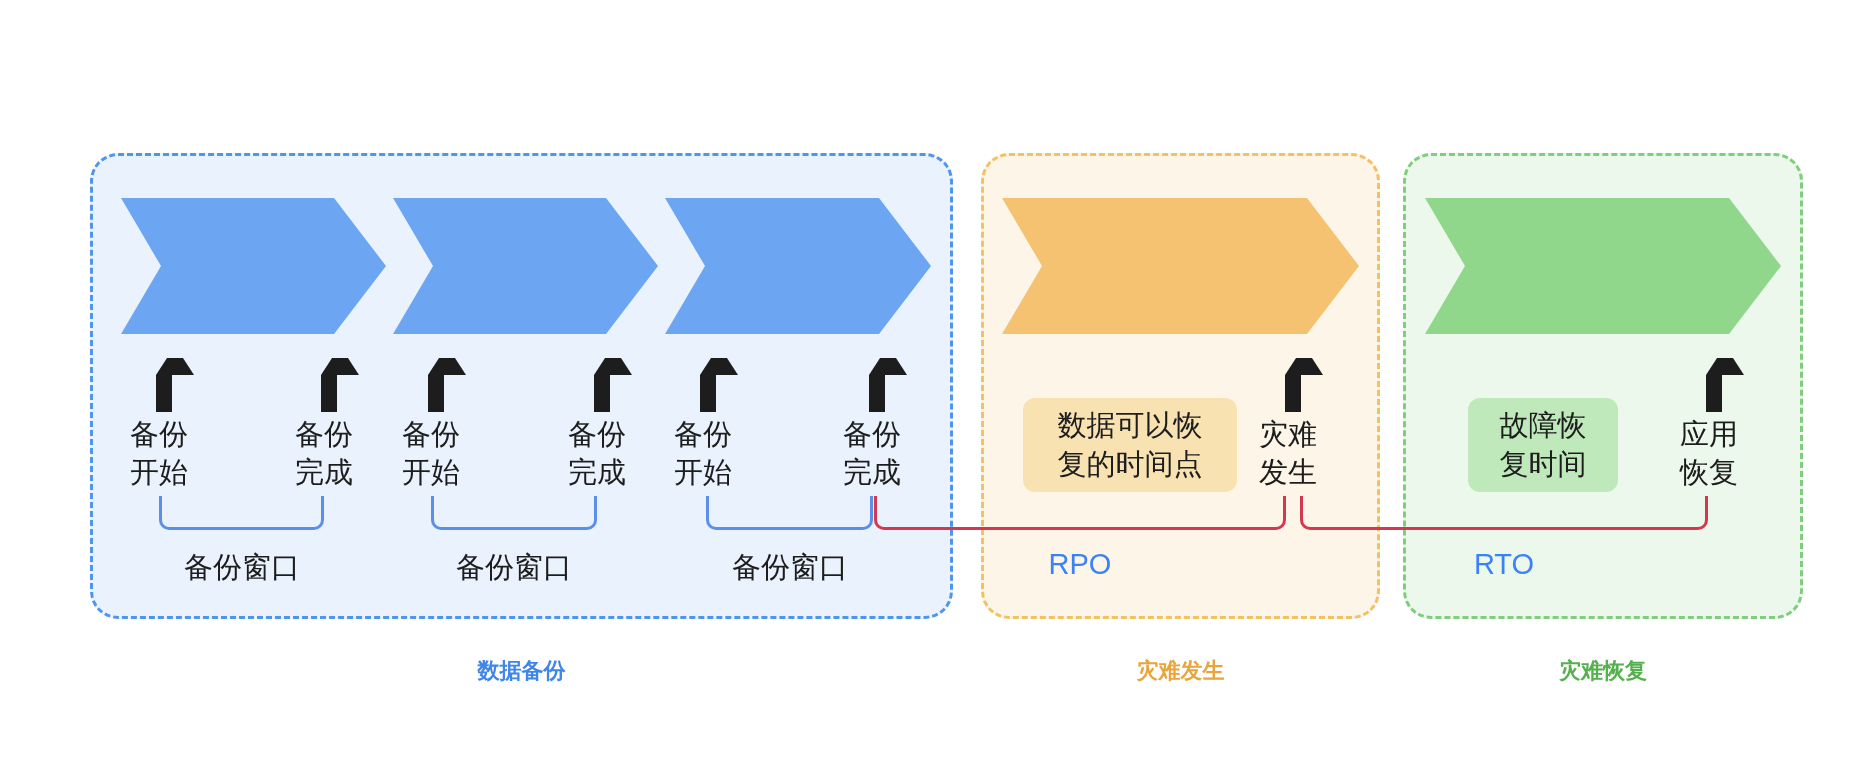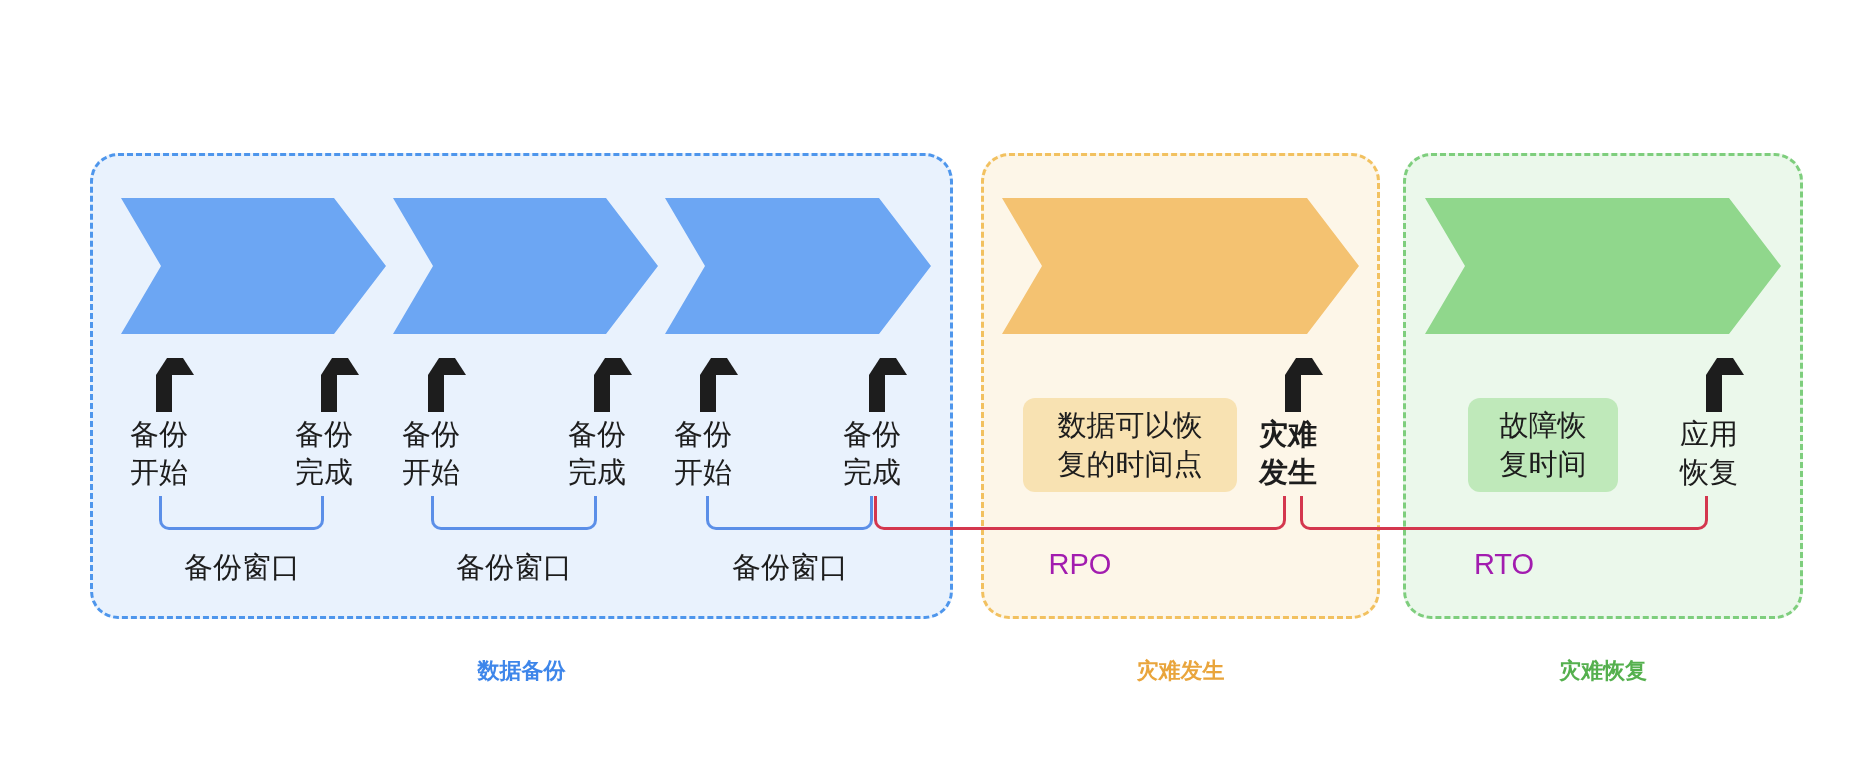--- a/index.html
+++ b/index.html
@@ -26,21 +26,21 @@
 
   .label { position:absolute; top:392px; width:130px; font-size:29px; line-height:1.3;
     color:#1D1D1D; text-align:center; white-space:pre-line; }
 
   .bracket { position:absolute; top:480px; height:34px; border:3px solid; border-top:none;
     border-bottom-left-radius:10px; border-bottom-right-radius:10px; }
   .bracket-blue { border-color:#5B8FE8; }
   .bracket-red  { border-color:#D4374E; }
 
   .caption { position:absolute; top:524px; font-size:29px; color:#1D1D1D; text-align:center; }
-  .caption-red { color:#a21caf; }
+  .caption-red { color:#3b82f6; }
 
   .note { position:absolute; top:382px; height:94px; border-radius:12px;
     display:flex; align-items:center; justify-content:center;
     font-size:29px; line-height:1.35; color:#1D1D1D; text-align:center; white-space:pre-line; }
   .note-orange { background:#F8E2B2; }
   .note-green  { background:#BFE9BA; }
 
   .section-title { position:absolute; top:632px; font-size:22px; font-weight:bold; text-align:center; }
   .title-blue   { color:#3E86EA; }
   .title-orange { color:#E9A53C; }
@@ -100,21 +100,21 @@
 完成</div>
   <div class="label" style="left:350px;">备份
 开始</div>
   <div class="label" style="left:516px;">备份
 完成</div>
   <div class="label" style="left:622px;">备份
 开始</div>
   <div class="label" style="left:791px;">备份
 完成</div>
 
-  <div class="label" style="left:1207px;font-weight:bold;">灾难
+  <div class="label" style="left:1207px;">灾难
 发生</div>
   <div class="label" style="left:1628px;">应用
 恢复</div>
 
   <div class="note note-orange" style="left:1007px;width:214px;">数据可以恢
 复的时间点</div>
   <div class="note note-green" style="left:1452px;width:150px;">故障恢
 复时间</div>
 
   <div class="bracket bracket-blue" style="left:143px;width:165px;"></div>

